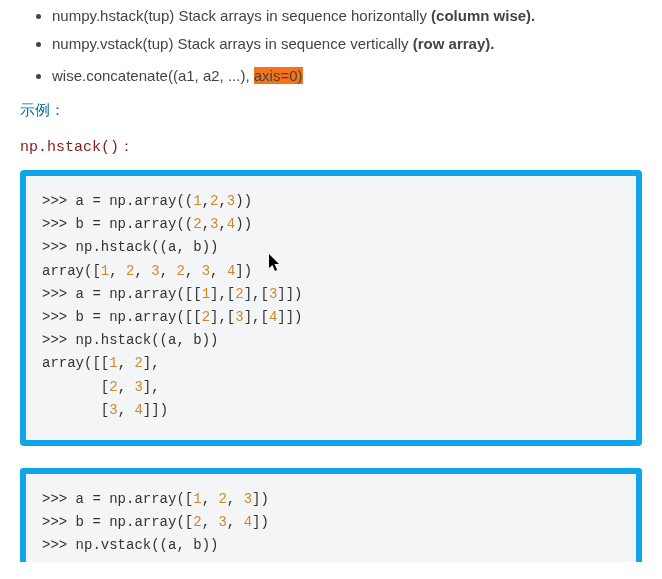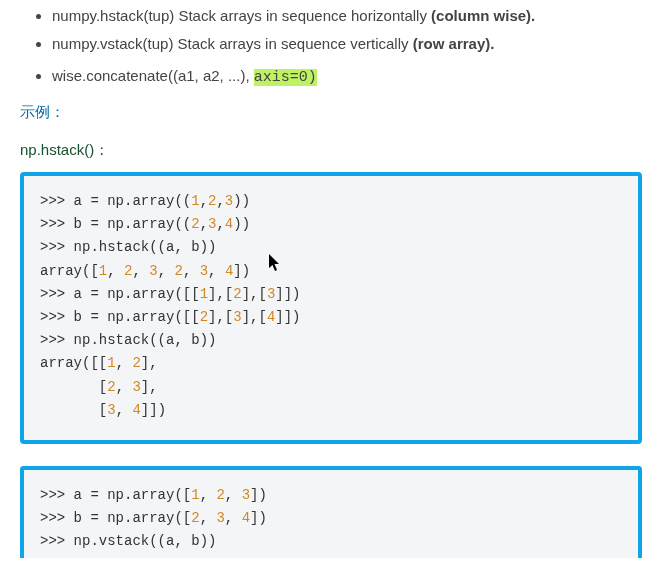--- a/index.html
+++ b/index.html
@@ -22,34 +22,34 @@
     padding-left: 28px;
     margin: 0 0 8px 0;
   }
   ul.bullets li {
     margin: 4px 4px;
     color: #444;
   }
   ul.bullets.second { margin-top: 6px; }
   .bold { font-weight: 700; }
   .hl {
-    background: #bef264;
-    font-family: Liberation Mono, monospace;
+    background: #f97316;
   }
   .text-block {
     margin: 10px 0 6px 0;
     color: #0369a1;
   }
   .label {
     margin: 14px 0 6px 0;
-    color: #14532d;
+    color: #7f1d1d;
+    font-family: Liberation Mono, monospace;
   }
   pre.code {
     background: #f4f5f6;
-    border: 4px solid #0ea5e9;
+    border: 6px solid #0ea5e9;
     border-radius: 4px;
     padding: 14px 16px 18px 16px;
     margin: 10px 0 22px 0;
     font-family: Consolas, "Courier New", monospace;
     font-size: 14px;
     line-height: 23.2px;
     white-space: pre;
     color: #333;
   }
   .c-k { color:#333; } 

